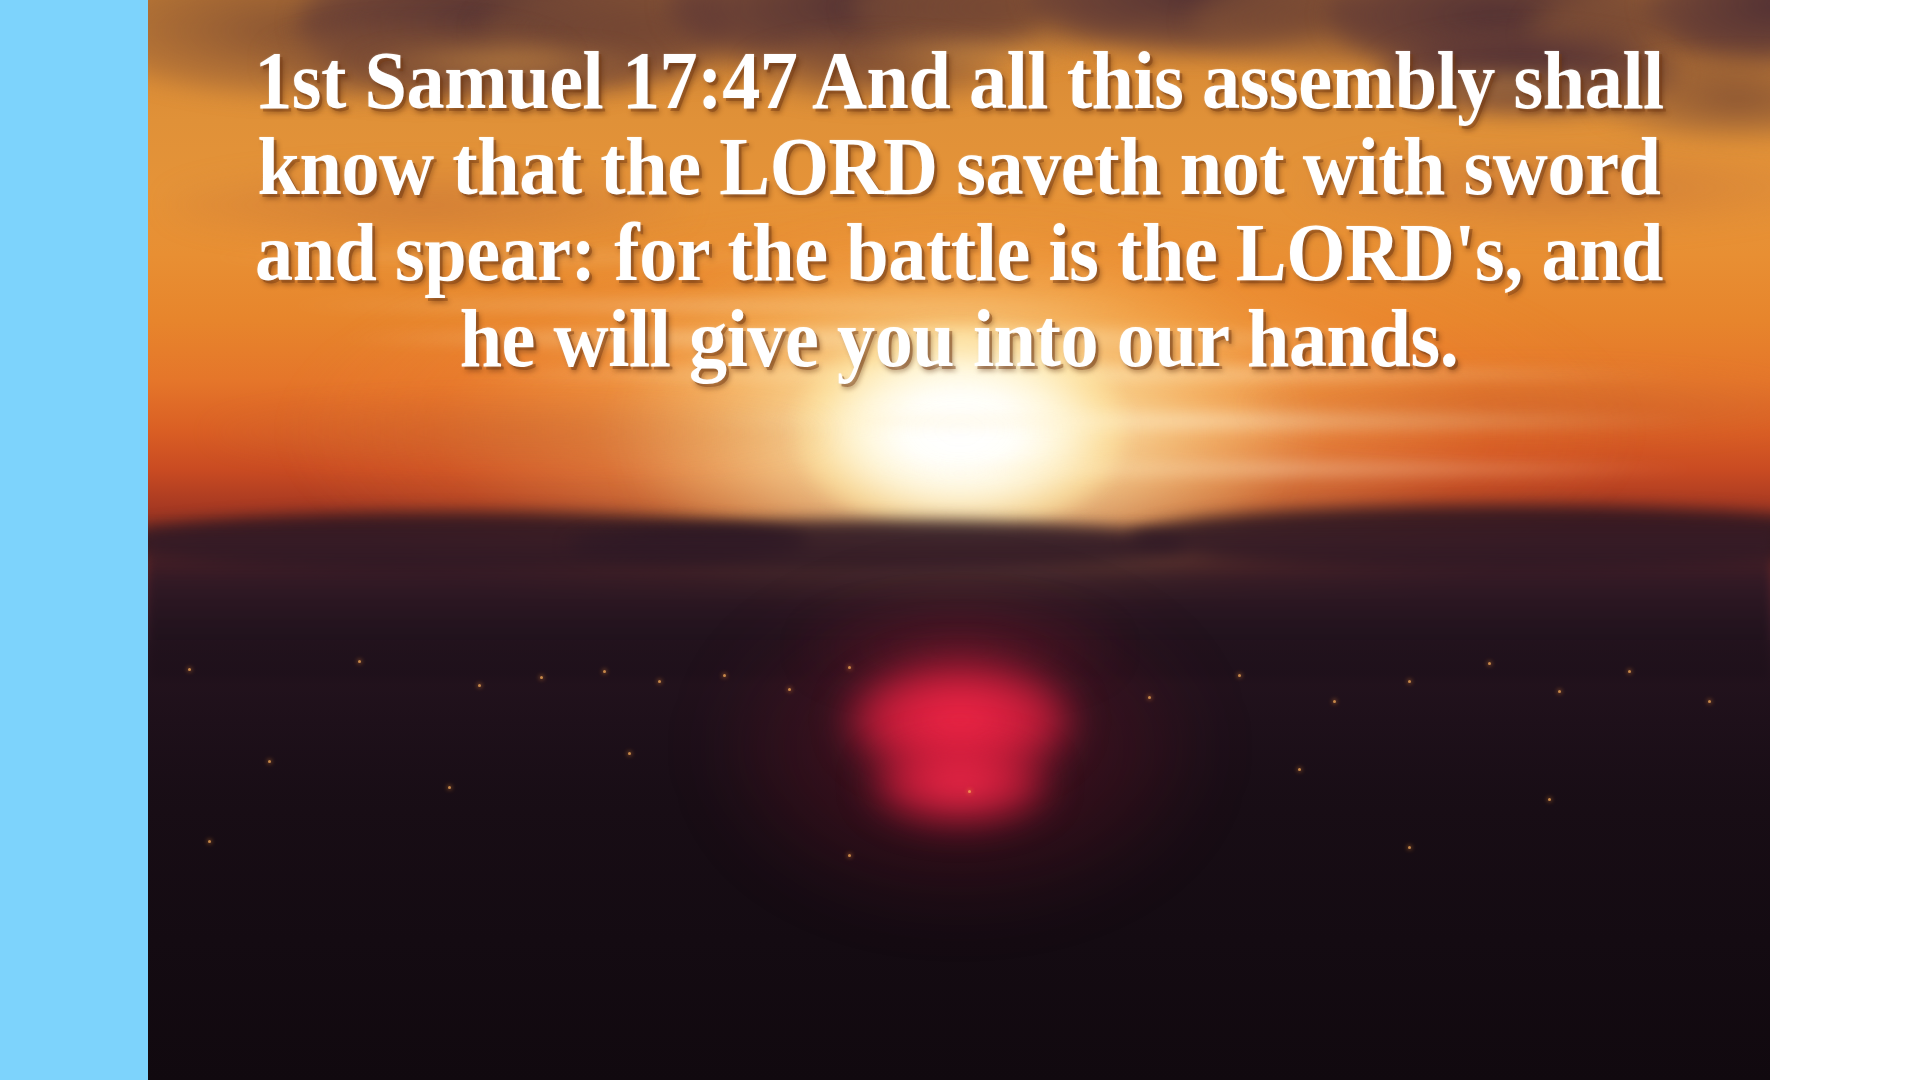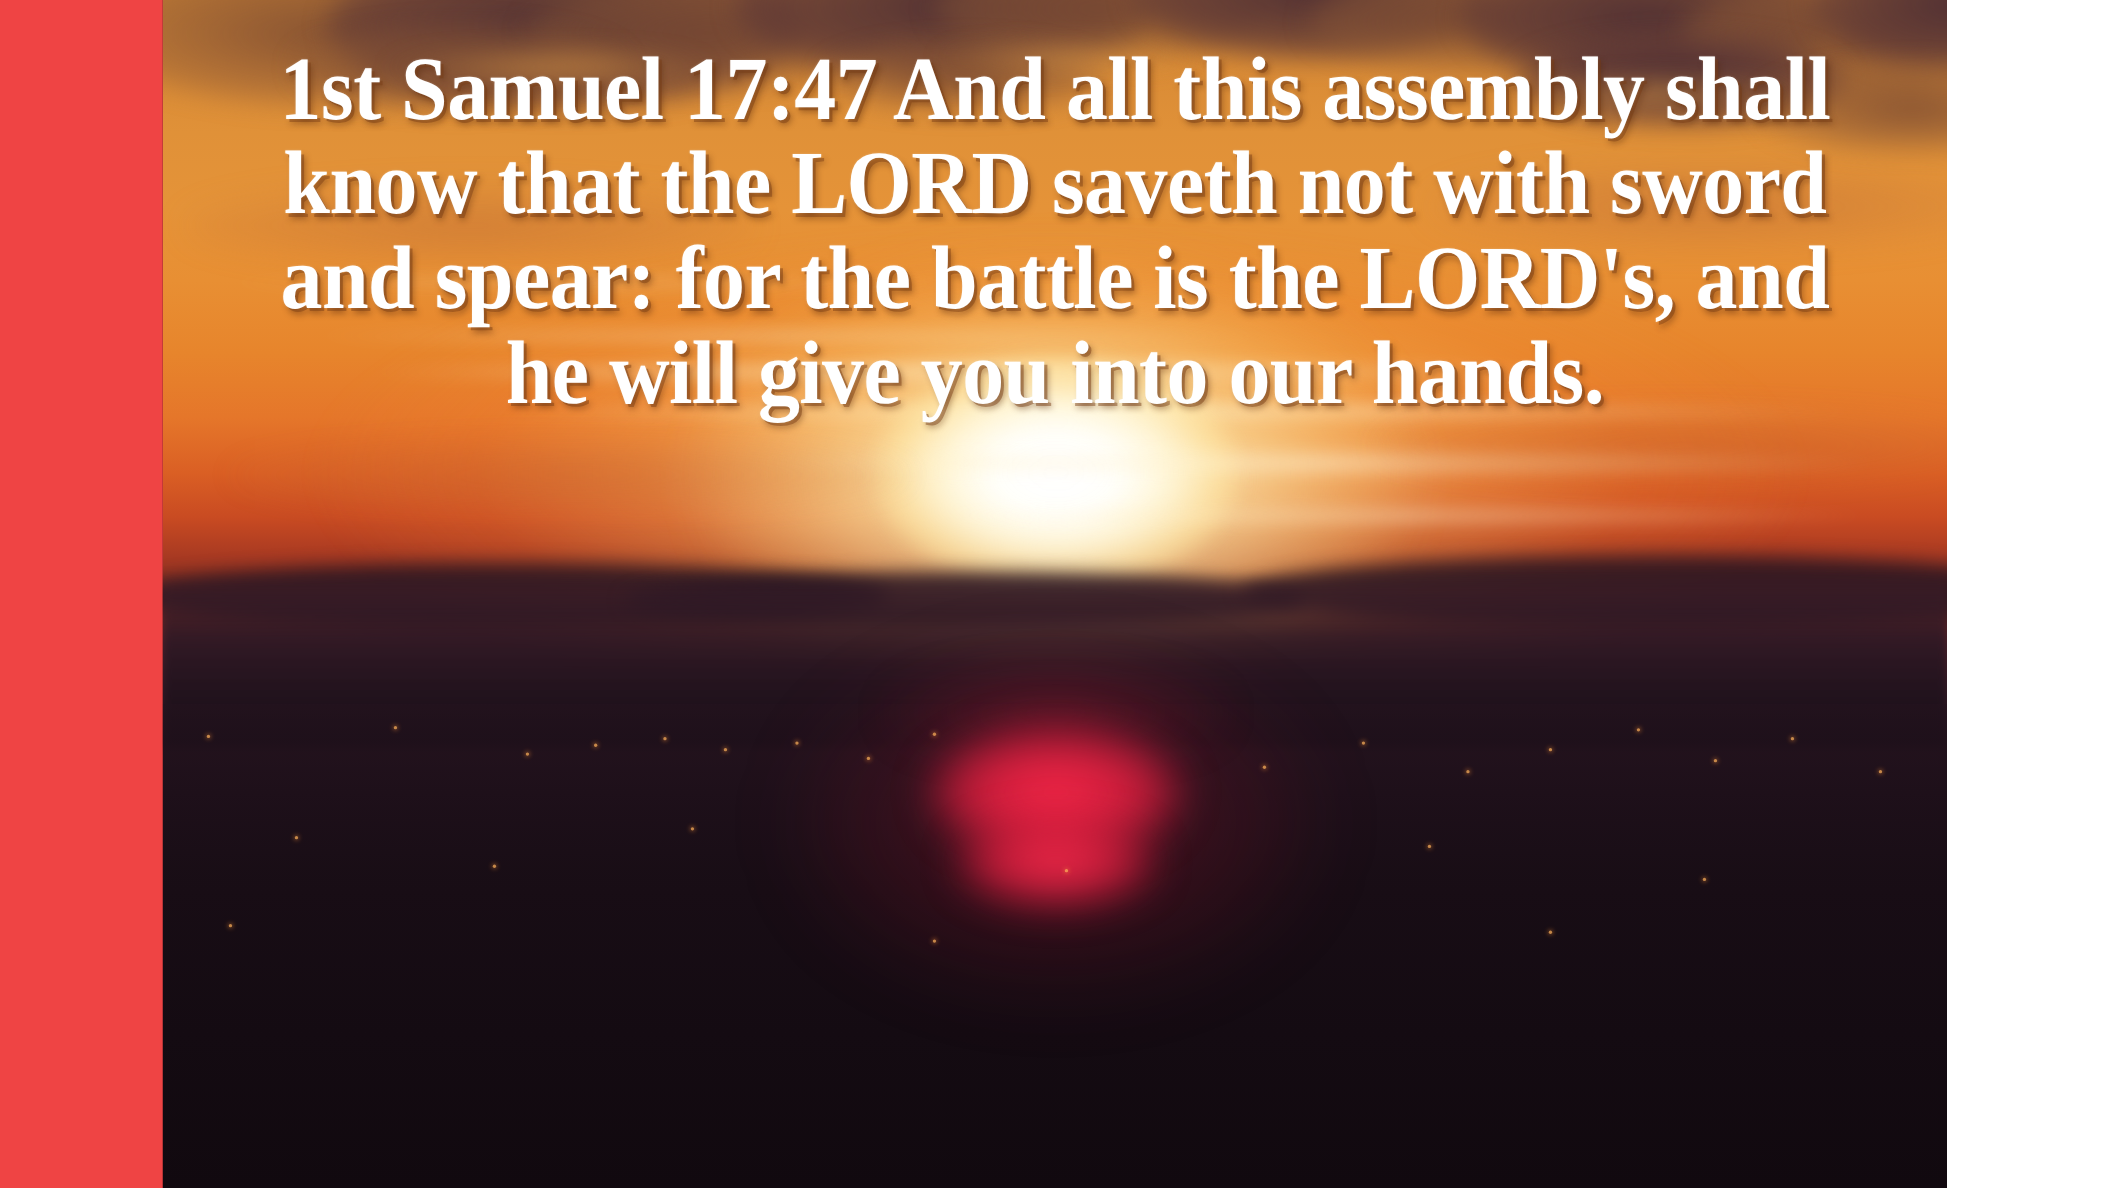--- a/index.html
+++ b/index.html
@@ -10,21 +10,21 @@
     background: #ffffff;
     overflow: hidden;
     font-family: "Liberation Serif", "DejaVu Serif", serif;
   }
 
   
   .canvas {
     position: relative;
     width: 1676px;
     height: 1080px;
-    background: #ef4444;
+    background: #7dd3fc;
     padding-left: 39px;
   }
 
   
   .photo {
     position: absolute;
     left: 148px;
     top: 0px;
     width: 1622px;
     height: 1080px;

